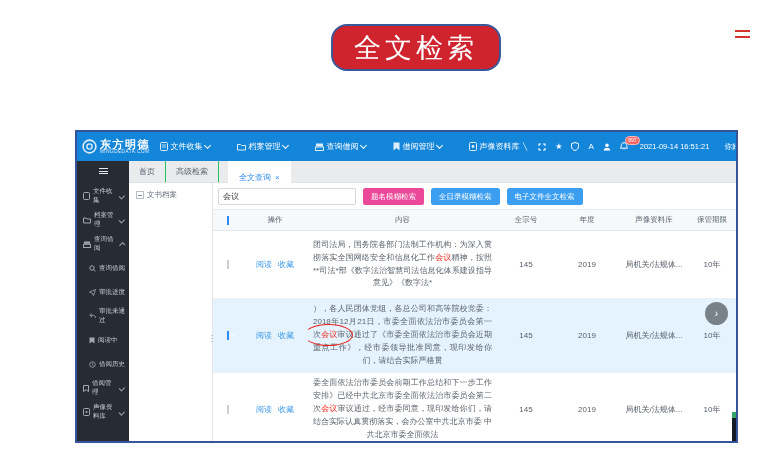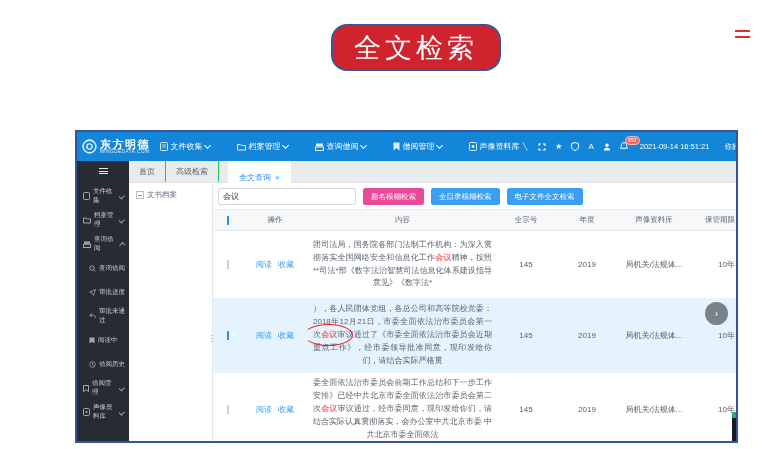--- a/index.html
+++ b/index.html
@@ -78,21 +78,21 @@
   .btn-blue{background:#3b9ef0}
 
   
   .tbl{flex:1;overflow:hidden;position:relative;border-top:1px solid #e8eaec}
   .thead,.trow{display:flex;align-items:center}
   .thead{height:20px;background:#f7f8fa;font-size:7.5px;color:#5a6572;border-bottom:1px solid #e6e8ea}
   .trow{font-size:8px;color:#58606b;border-bottom:1px solid #edeff1}
   .cell{box-sizing:border-box;text-align:center;overflow:hidden;flex-shrink:0}
   .c-check{width:29px}.c-op{width:66px}.c-content{width:189px}.c-fonds{width:58px}
   .c-year{width:64px}.c-dept{width:70px;white-space:nowrap;text-overflow:ellipsis}
-  .c-ret{width:46px;white-space:nowrap;text-align:right}
+  .c-ret{width:46px;white-space:nowrap;text-align:center}
   .r0{min-height:67px}.r1{min-height:64px;background:#e4f3fd}.r2{min-height:60px}
   .c-content{text-align:justify;text-align-last:center;line-height:1.62;padding:4px 5px;color:#5c646e}
   .hl{color:#ef2d24}
   .circled{position:relative;display:inline-block}
   .circled:after{content:"";position:absolute;left:-17px;top:-4.5px;width:47px;height:20px;
     border:1.5px solid #e8251f;border-radius:50%;pointer-events:none}
   .links{display:flex;gap:6px;justify-content:center;color:#3d9ae8}
   .links span{cursor:pointer}
   .cb{width:10px;height:10px;border:1px solid #ccd0d4;border-radius:2px;background:#fff;
     margin:0 auto;position:relative;cursor:pointer;box-sizing:border-box}

